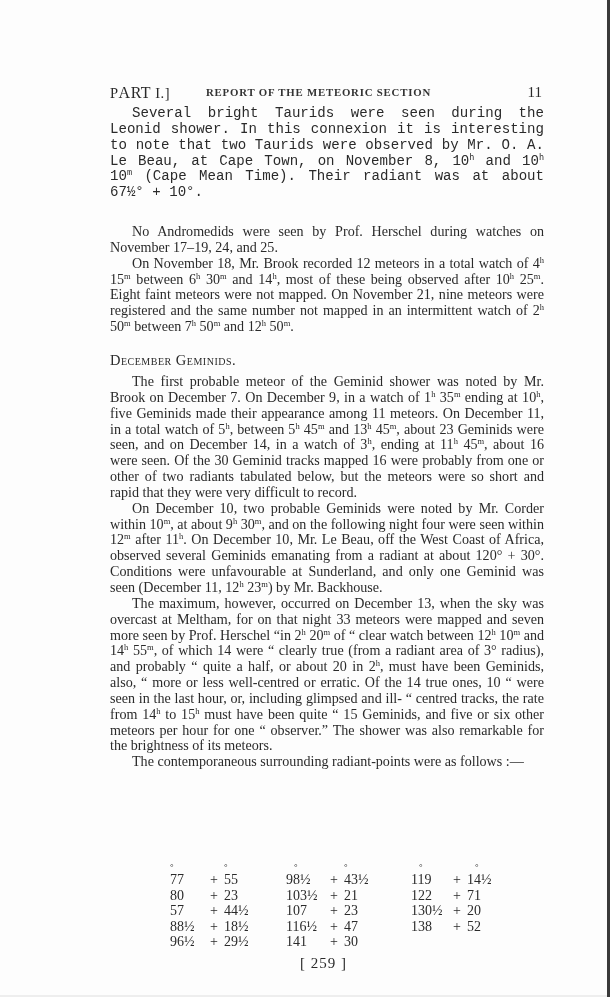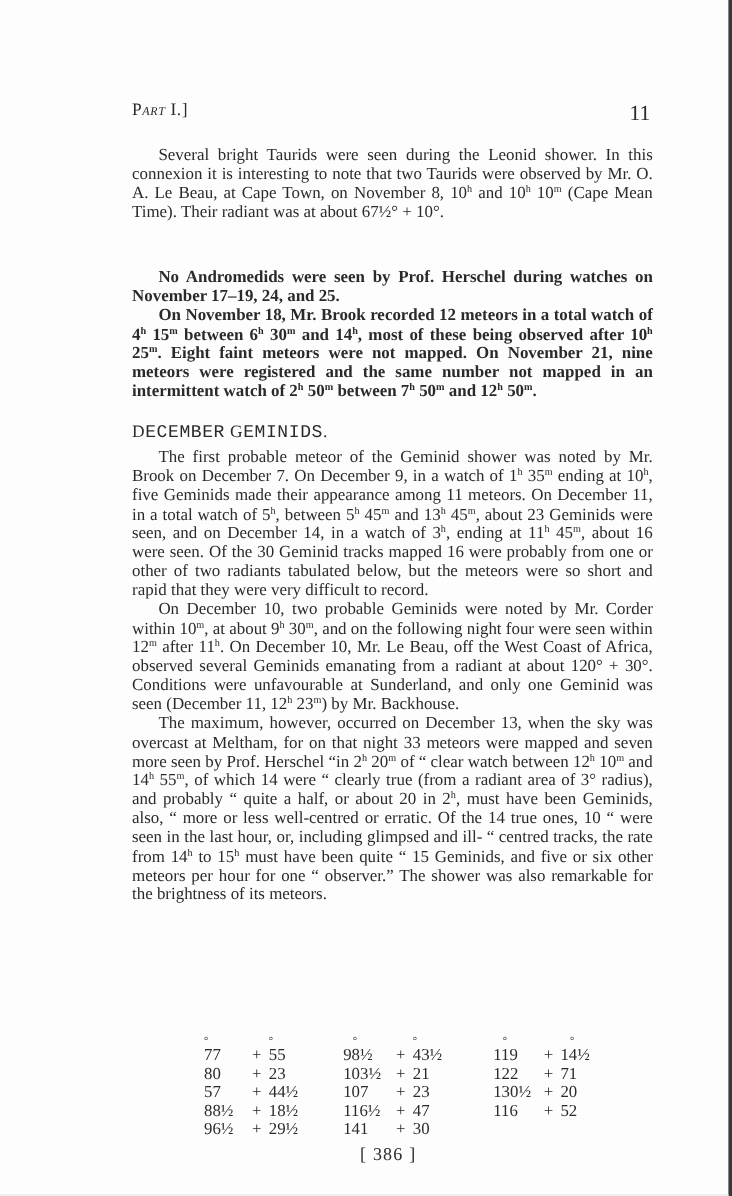--- a/index.html
+++ b/index.html
@@ -6,28 +6,28 @@
   body {
     width: 610px; height: 997px; position: relative; overflow: hidden;
     background: #fdfdfd;
     font-family: "DejaVu Serif", "Liberation Serif", serif;
     color: #2a2a2a;
   }
   .right-edge { position: absolute; right: 0; top: 0; width: 3px; height: 997px; background: #3a3a3a; }
   .bottom-edge { position: absolute; left: 0; bottom: 0; width: 607px; height: 2px; background: #eeeeee; }
   .header { position: absolute; left: 110px; top: 84px; width: 432px; height: 20px; font-family: "Liberation Serif", serif; }
   .header .part { position: absolute; left: 0; top: 0; font-size: 14.5px; letter-spacing: 0.5px; }
-  .header .part .sc { font-size: 10px; font-style: italic; }
+  .header .part .sc { font-size: 16px; }
   .header .title { position: absolute; left: 96px; top: 2px; font-size: 10.8px; letter-spacing: 0.8px; font-weight: bold; color: #333; }
-  .header .num { position: absolute; right: 0; top: 0; font-size: 18px; margin-left: 24px; }
+  .header .num { position: absolute; right: 0; top: 0; font-size: 15px; margin-left: 24px; }
   .block { position: absolute; left: 110px; width: 434px; font-family: "Liberation Serif", serif; font-size: 14.1px; line-height: 15.85px; text-align: justify; }
   .block p { margin: 0; text-indent: 22px; }
   sup { font-size: 8.5px; line-height: 0; vertical-align: 5px; }
   .heading { position: absolute; left: 110px; top: 352px; font-family: "Liberation Serif", serif; font-size: 14.5px; letter-spacing: 0.5px; }
-  .heading .sc { font-size: 15px; font-family: Liberation Mono, monospace; }
+  .heading .sc { font-size: 10px; }
   .table { position: absolute; top: 862px; font-family: "Liberation Serif", serif; font-size: 14px; line-height: 15.5px; }
   .trow { display: flex; white-space: nowrap; }
   .trow .ra { display: inline-block; width: 34px; text-align: left; }
   .trow .plus { display: inline-block; width: 20px; text-align: center; }
   .trow .dec { display: inline-block; }
   .deg { font-size: 9px; display: block; height: 10px; line-height: 10px; }
   .col1 { left: 170px; }
   .col2 { left: 286px; }
   .col3 { left: 411px; }
   .col2 .trow .ra { width: 38px; }
@@ -35,38 +35,40 @@
   .folio { position: absolute; left: 300px; top: 955px; font-family: "Liberation Serif", serif; font-size: 15px; letter-spacing: 1px; }
 </style>
 </head>
 <body>
 
 <div class="right-edge"></div>
 <div class="bottom-edge"></div>
 
 <div class="header">
   <span class="part">P<span class="sc">ART</span> I.]</span>
+  <span class="title">REPORT OF THE METEORIC SECTION</span>
   <span class="num">11</span>
 </div>
 
-<div class="block" style="top:122px;">
+<div class="block" style="top:106px;font-family:Liberation Mono, monospace;">
   <p>Several bright Taurids were seen during the Leonid shower. In this connexion it is interesting to note that two Taurids were observed by Mr. O. A. Le Beau, at Cape Town, on November 8, 10<sup>h</sup> and 10<sup>h</sup> 10<sup>m</sup> (Cape Mean Time). Their radiant was at about 67½° + 10°.</p>
 </div>
 
-<div class="block" style="top:224px;font-weight:bold;">
+<div class="block" style="top:224px;">
   <p>No Andromedids were seen by Prof. Herschel during watches on November 17–19, 24, and 25.</p>
   <p>On November 18, Mr. Brook recorded 12 meteors in a total watch of 4<sup>h</sup> 15<sup>m</sup> between 6<sup>h</sup> 30<sup>m</sup> and 14<sup>h</sup>, most of these being observed after 10<sup>h</sup> 25<sup>m</sup>. Eight faint meteors were not mapped. On November 21, nine meteors were registered and the same number not mapped in an intermittent watch of 2<sup>h</sup> 50<sup>m</sup> between 7<sup>h</sup> 50<sup>m</sup> and 12<sup>h</sup> 50<sup>m</sup>.</p>
 </div>
 
 <div class="heading">D<span class="sc">ECEMBER</span> G<span class="sc">EMINIDS</span>.</div>
 
 <div class="block" style="top:374px;">
   <p>The first probable meteor of the Geminid shower was noted by Mr. Brook on December 7. On December 9, in a watch of 1<sup>h</sup> 35<sup>m</sup> ending at 10<sup>h</sup>, five Geminids made their appearance among 11 meteors. On December 11, in a total watch of 5<sup>h</sup>, between 5<sup>h</sup> 45<sup>m</sup> and 13<sup>h</sup> 45<sup>m</sup>, about 23 Geminids were seen, and on December 14, in a watch of 3<sup>h</sup>, ending at 11<sup>h</sup> 45<sup>m</sup>, about 16 were seen. Of the 30 Geminid tracks mapped 16 were probably from one or other of two radiants tabulated below, but the meteors were so short and rapid that they were very difficult to record.</p>
   <p>On December 10, two probable Geminids were noted by Mr. Corder within 10<sup>m</sup>, at about 9<sup>h</sup> 30<sup>m</sup>, and on the following night four were seen within 12<sup>m</sup> after 11<sup>h</sup>. On December 10, Mr. Le Beau, off the West Coast of Africa, observed several Geminids emanating from a radiant at about 120° + 30°. Conditions were unfavourable at Sunderland, and only one Geminid was seen (December 11, 12<sup>h</sup> 23<sup>m</sup>) by Mr. Backhouse.</p>
   <p>The maximum, however, occurred on December 13, when the sky was overcast at Meltham, for on that night 33 meteors were mapped and seven more seen by Prof. Herschel “in 2<sup>h</sup> 20<sup>m</sup> of “ clear watch between 12<sup>h</sup> 10<sup>m</sup> and 14<sup>h</sup> 55<sup>m</sup>, of which 14 were “ clearly true (from a radiant area of 3° radius), and probably “ quite a half, or about 20 in 2<sup>h</sup>, must have been Geminids, also, “ more or less well-centred or erratic. Of the 14 true ones, 10 “ were seen in the last hour, or, including glimpsed and ill- “ centred tracks, the rate from 14<sup>h</sup> to 15<sup>h</sup> must have been quite “ 15 Geminids, and five or six other meteors per hour for one “ observer.” The shower was also remarkable for the brightness of its meteors.</p>
+  <p>The contemporaneous surrounding radiant-points were as follows :—</p>
 </div>
 
 <div class="table col1">
   <div class="trow">
       <span class="ra"><span class="deg">°</span><span>77</span></span>
       <span class="plus"><span class="deg"></span><span>+</span></span>
       <span class="dec"><span class="deg">°</span><span>55</span></span>
     </div>
   <div class="trow">
       <span class="ra">80</span>
@@ -128,19 +130,19 @@
       <span class="ra">122</span>
       <span class="plus">+</span>
       <span class="dec">71</span>
     </div>
   <div class="trow">
       <span class="ra">130½</span>
       <span class="plus">+</span>
       <span class="dec">20</span>
     </div>
   <div class="trow">
-      <span class="ra">116</span>
+      <span class="ra">138</span>
       <span class="plus">+</span>
       <span class="dec">52</span>
     </div>
 </div>
 
-<div class="folio">[ 386 ]</div>
+<div class="folio">[ 259 ]</div>
 
 </body></html>

